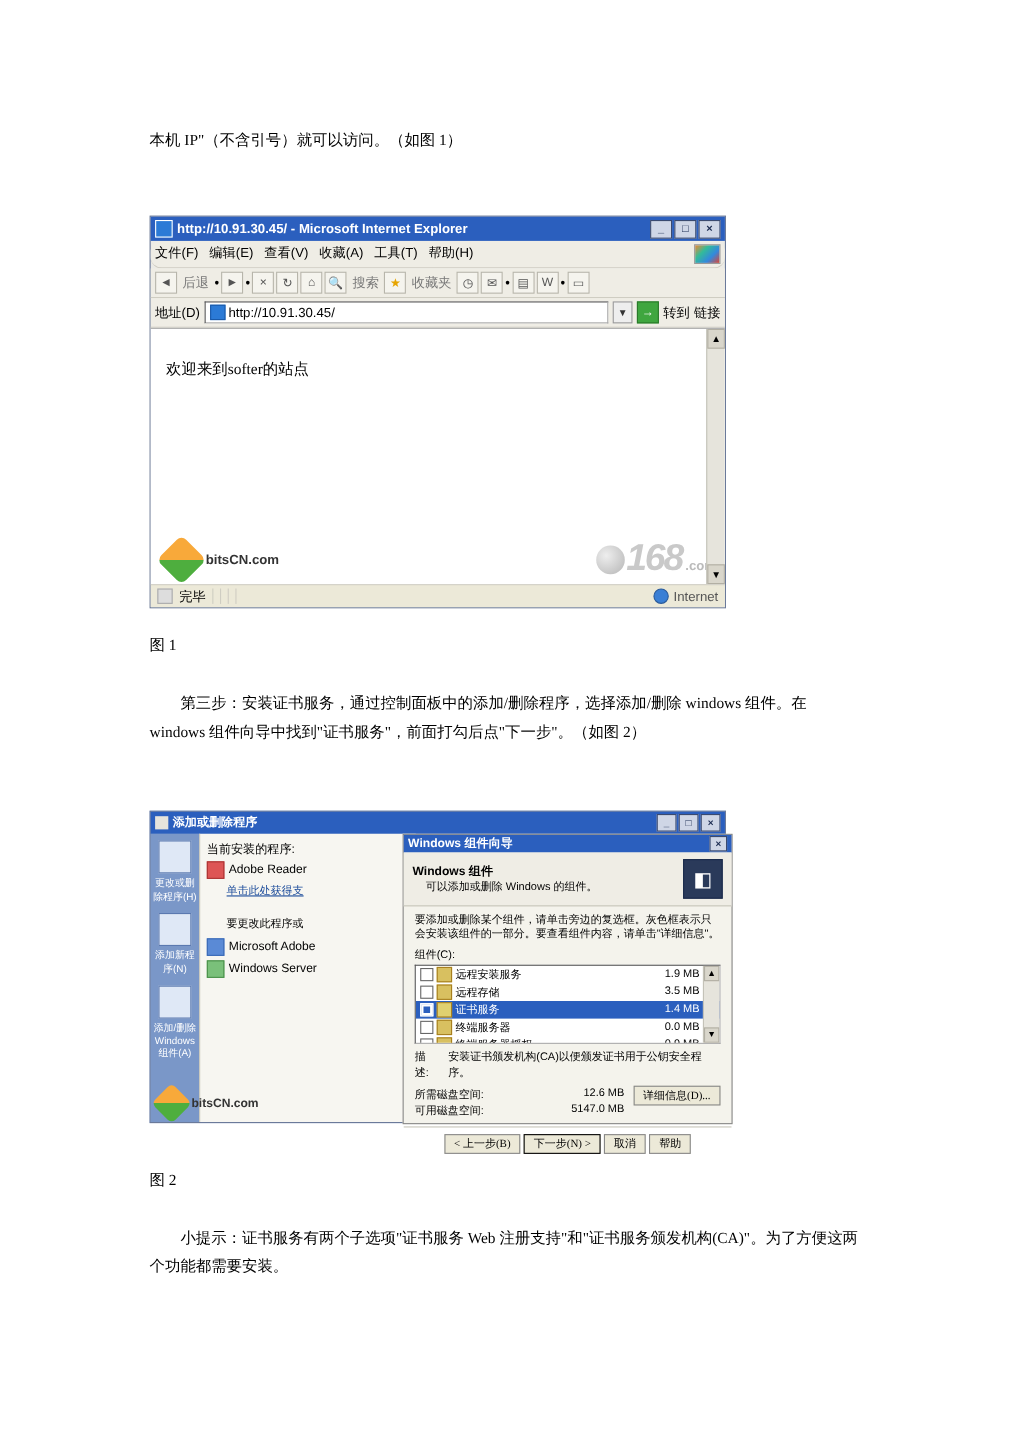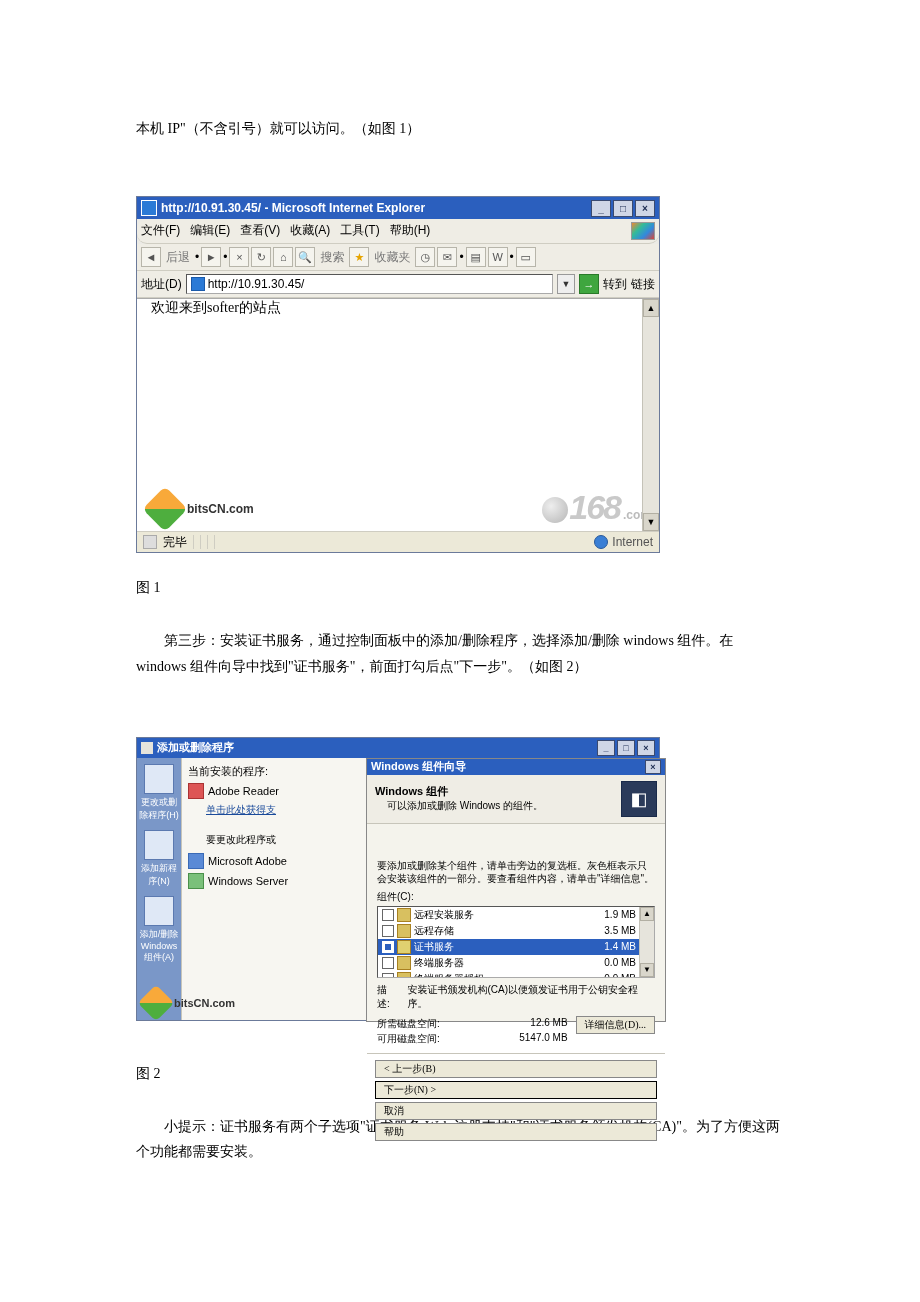--- a/index.html
+++ b/index.html
@@ -139,21 +139,21 @@
     position:absolute; right:0; top:0; bottom:0; width:16px;
     background:#e6e4dc; border-left:1px solid #c4c2b8;
   }
   .ie-content .scrollbar .up,
   .ie-content .scrollbar .down {
     position:absolute; left:0; right:0; height:16px; background:#d9d6cb;
     border:1px solid #b2afa3; font-size:9px; display:flex;align-items:center;justify-content:center;
   }
   .ie-content .scrollbar .up{top:0;} .ie-content .scrollbar .down{bottom:0;}
   .ie-welcome {
-    padding: 0 14px;
+    padding: 28px 14px;
     font-family: "SimSun", serif;
     font-size: 14px;
   }
   .bitscn {
     position:absolute; left:12px; bottom:6px;
     display:flex; align-items:center; gap:6px;
     color:#333; font-family: Verdana,sans-serif; font-size:12px; font-weight:bold;
   }
   .bitscn .logo {
     width:32px;height:32px;transform:rotate(45deg);
@@ -233,41 +233,41 @@
   .arp-wiz .whead{
     display:flex;align-items:center;justify-content:space-between;
     padding:6px 8px;
     background:#efede5;border-bottom:1px solid #c7c5ba;
   }
   .arp-wiz .whead .wico{
     width:34px;height:34px;background:#2a3a5a;border:1px solid #1a2a4a;
     display:flex;align-items:center;justify-content:center;color:#fff;font-size:18px;
   }
   .arp-wiz .wcontent{padding:6px 10px 2px 10px;}
-  .arp-wiz .tip{font-size:10px;line-height:1.35;margin-bottom:4px;margin-top:29px;}
+  .arp-wiz .tip{font-size:10px;line-height:1.35;margin-bottom:4px;}
   .listbox{
     border:1px inset #aaa;background:#fff;height:70px;overflow:hidden;position:relative;
   }
   .listbox .lrow{
     display:flex;align-items:center;justify-content:space-between;
     padding:1px 18px 1px 4px;font-size:10px;
   }
   .listbox .lrow .chk{width:10px;height:10px;border:1px solid #666;margin-right:3px;display:inline-block;}
   .listbox .lrow.sel{background:#2b5fbe;color:#fff;}
   .listbox .lrow.sel .chk{background:#2b5fbe;border-color:#fff;box-shadow:inset 0 0 0 2px #fff,inset 0 0 0 10px #2b5fbe;}
   .listbox .lrow .lico{width:12px;height:12px;background:#d8c060;border:1px solid #a88020;margin-right:3px;}
   .listbox .lrow.sel .lico{background:#e0d070;}
   .listbox .sbar{position:absolute;right:0;top:0;bottom:0;width:14px;background:#e6e4dc;border-left:1px solid #c4c2b8;}
   .listbox .sbar .up,.listbox .sbar .down{position:absolute;left:0;right:0;height:12px;background:#d9d6cb;border:1px solid #b2afa3;font-size:8px;display:flex;align-items:center;justify-content:center;}
   .listbox .sbar .up{top:0;} .listbox .sbar .down{bottom:0;}
   .desc{font-size:10px;margin:5px 0;display:flex;gap:8px;}
   .disk{font-size:10px;display:flex;justify-content:space-between;margin:1px 0;}
   .wbtns{
     display:flex;justify-content:center;gap:3px;
-    padding:6px 8px;border-top:1px solid #c7c5ba;margin-top:4px;flex-direction:column;
+    padding:6px 8px;border-top:1px solid #c7c5ba;margin-top:4px;
   }
   .wbtn{
     border:1px solid #888;background:#ece9d8;padding:1px 8px;font-size:10px;cursor:pointer;font-family:Liberation Serif, serif;
   }
   .arp-right{
     position:absolute;right:4px;top:4px;width:120px;
     font-size:10px;color:#333;
   }
   .arp-right select{width:54px;font-size:10px;}
   .arp-right .line{display:flex;justify-content:space-between;margin-top:4px;}

